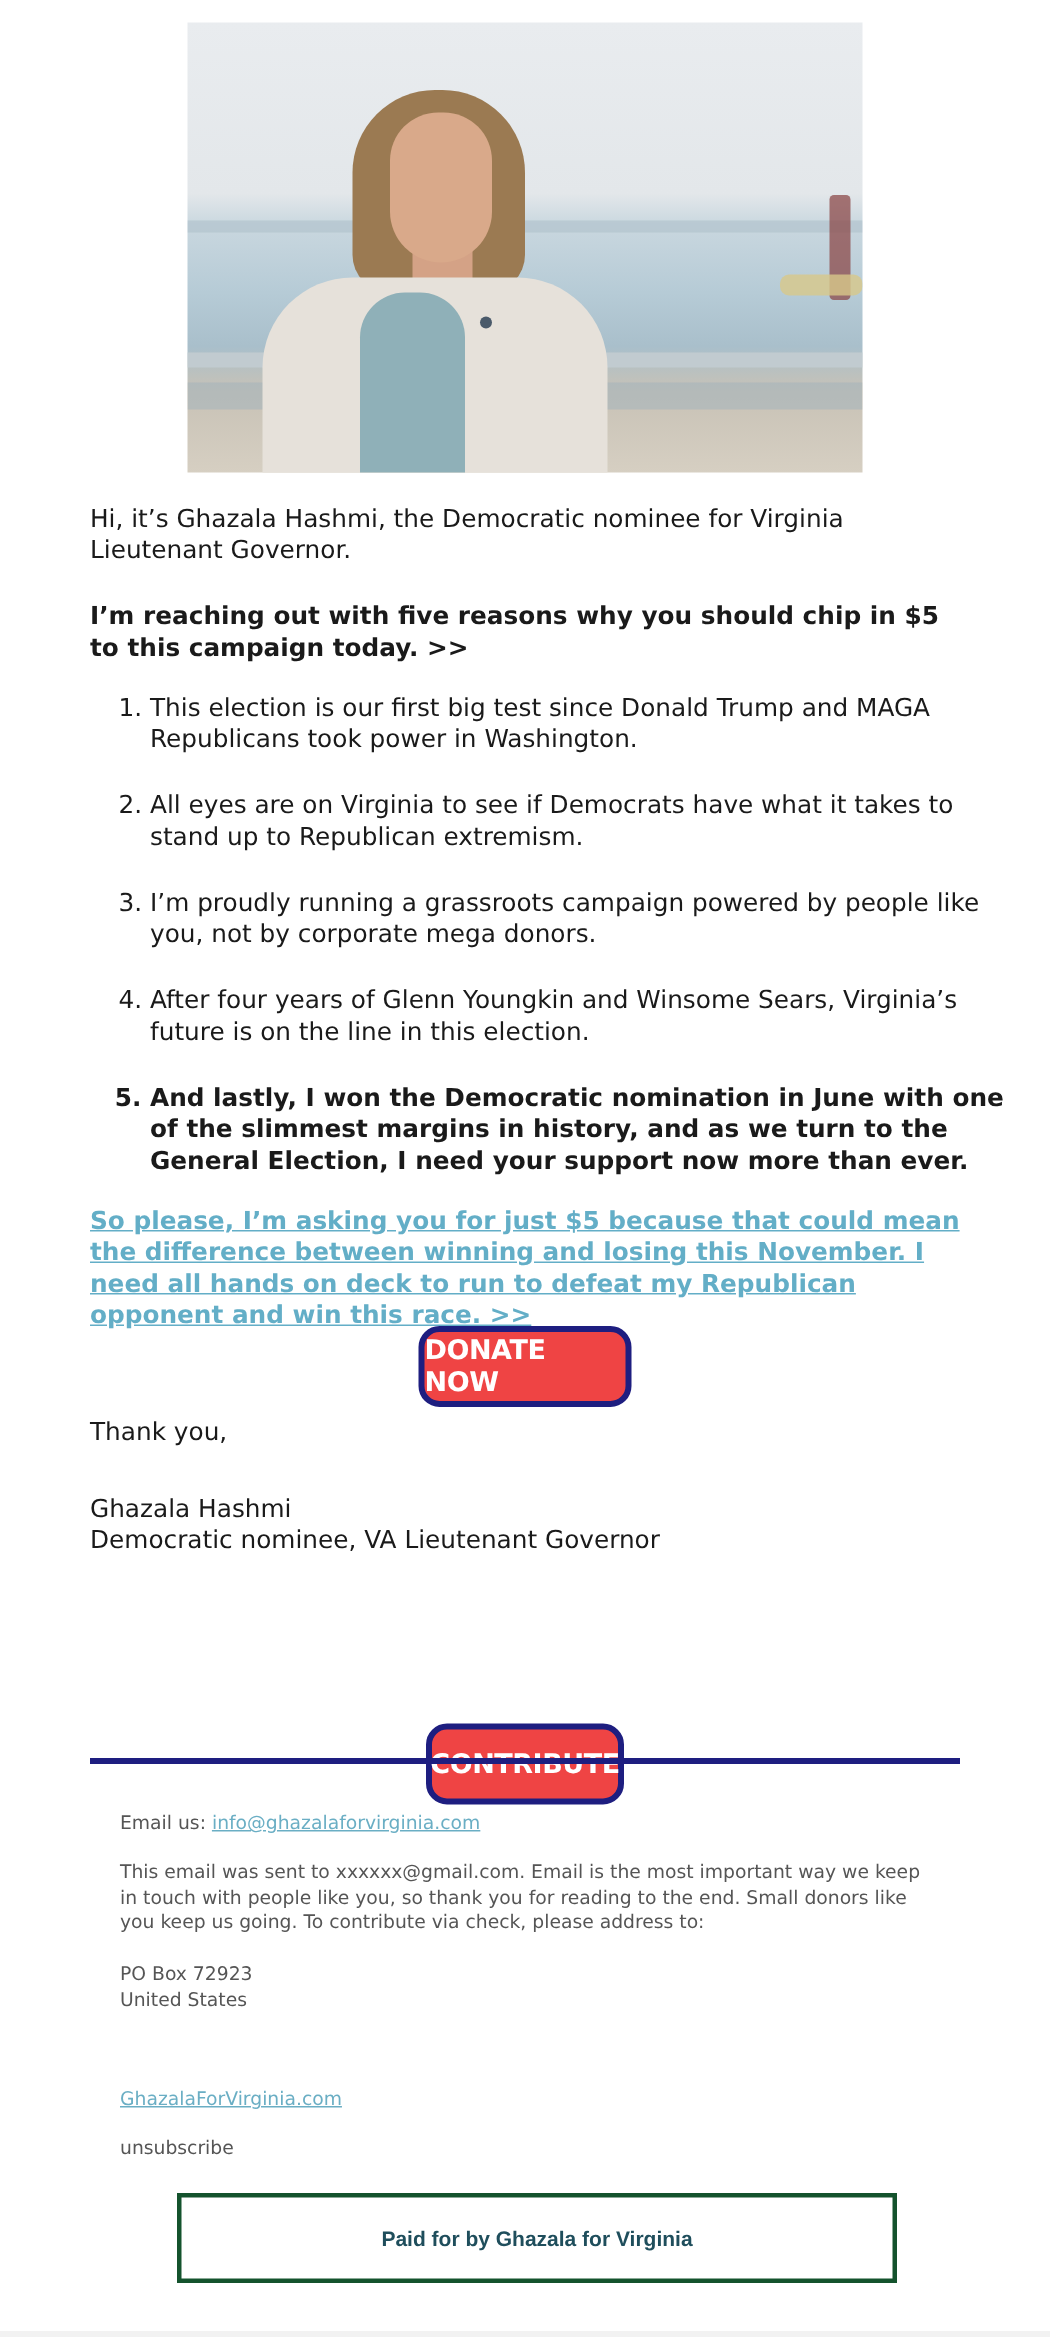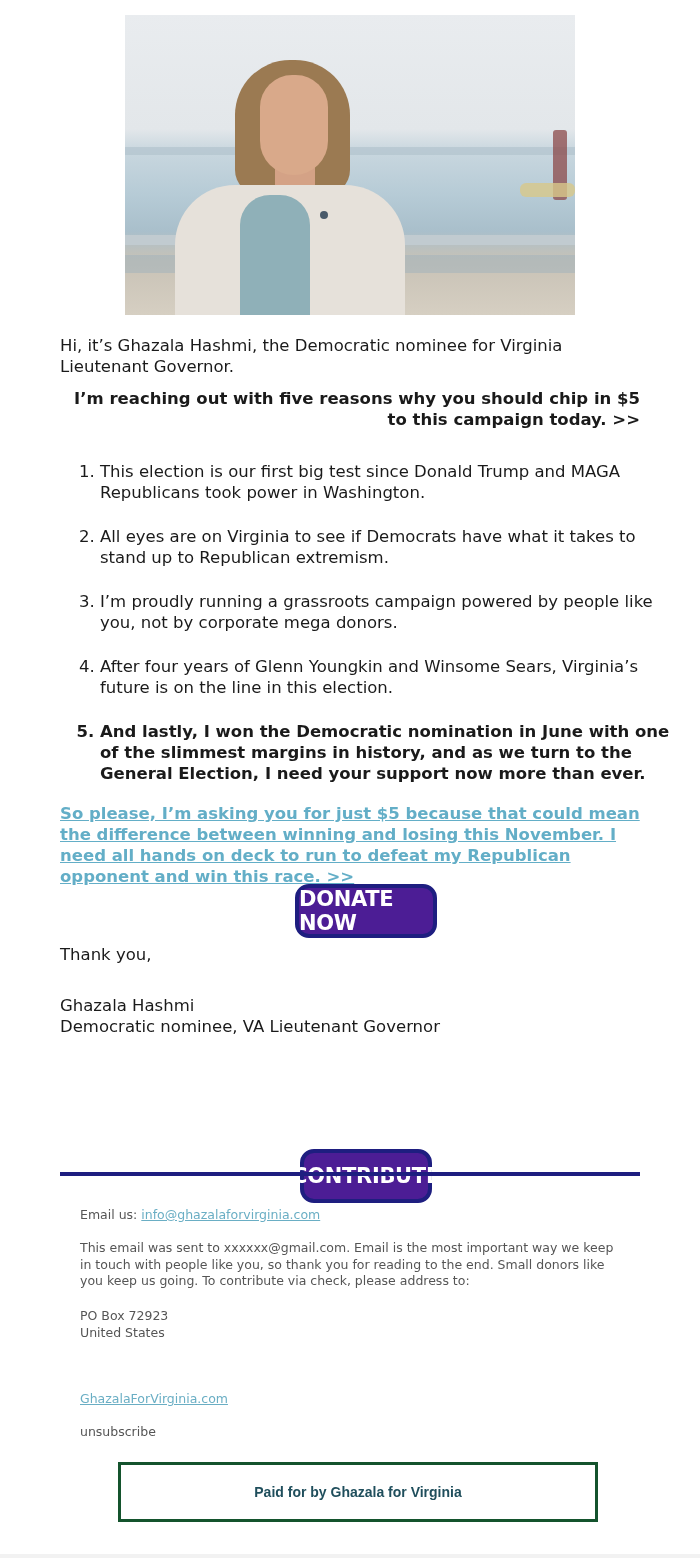--- a/index.html
+++ b/index.html
@@ -17,33 +17,33 @@
   .hero .buoy { position: absolute; left: 395px; top: 168px; width: 55px; height: 14px; background: #d8c88a; opacity:.8; border-radius: 6px; }
   .hero .hair { position: absolute; left: 110px; top: 45px; width: 115px; height: 135px; background: #9b7a52; border-radius: 55px 55px 25px 25px; }
   .hero .face { position: absolute; left: 135px; top: 60px; width: 68px; height: 100px; background: #d9a98a; border-radius: 34px 34px 36px 36px; }
   .hero .neck { position: absolute; left: 150px; top: 150px; width: 40px; height: 40px; background: #d4a286; }
   .hero .jacket { position: absolute; left: 50px; top: 170px; width: 230px; height: 140px; background: #e6e1da; border-radius: 60px 60px 0 0; }
   .hero .shirt { position: absolute; left: 115px; top: 180px; width: 70px; height: 130px; background: #8fb0b8; border-radius: 30px 30px 0 0; }
   .hero .pin { position: absolute; left: 195px; top: 196px; width: 8px; height: 8px; border-radius: 50%; background: #4a5a6a; }
 
   p.t { margin: 0; font-size: 16.5px; line-height: 21px; }
   .intro { top: 335px; }
-  .lead { top: 388px; font-weight: bold; text-align: right; }
+  .lead { top: 400px; font-weight: bold; }
 
   ol.reasons { position: absolute; left: 78px; top: 461px; width: 570px; margin: 0; padding: 0 0 0 22px;
                font-size: 16.5px; line-height: 21px; }
   ol.reasons li { margin: 0 0 23px 0; padding-left: 0; }
   ol.reasons li.bold { font-weight: bold; }
 
   .ask { top: 803px; }
   .ask a { color: #63aec7; font-weight: bold; text-decoration: underline; font-size: 16.5px; line-height: 21px; }
 
-  .btn { position: absolute; box-sizing: border-box; background: #4c1d95; border: 4px solid #1e1e80;
-         border-radius: 14px; color: #ffffff; font-weight: bold; font-size: 21px;
-         display: flex; align-items: center; justify-content: center; letter-spacing: -0.3px; cursor: pointer; margin-left: 16px; }
+  .btn { position: absolute; box-sizing: border-box; background: #ef4444; border: 4px solid #1e1e80;
+         border-radius: 14px; color: #ffffff; font-weight: bold; font-size: 18px;
+         display: flex; align-items: center; justify-content: center; letter-spacing: -0.3px; cursor: pointer; }
   .donate { left: 279px; top: 884px; width: 142px; height: 54px; }
   .contribute { left: 284px; top: 1149px; width: 132px; height: 54px; }
 
   .thanks { top: 944px; }
   .sig-name { top: 995px; }
   .sig-title { top: 1016px; }
 
   .divider { position: absolute; left: 60px; top: 1172px; width: 580px; height: 4px; background: #1e1e80; }
 
   .footer { position: absolute; left: 80px; width: 540px; text-align: left; font-size: 12.5px;

